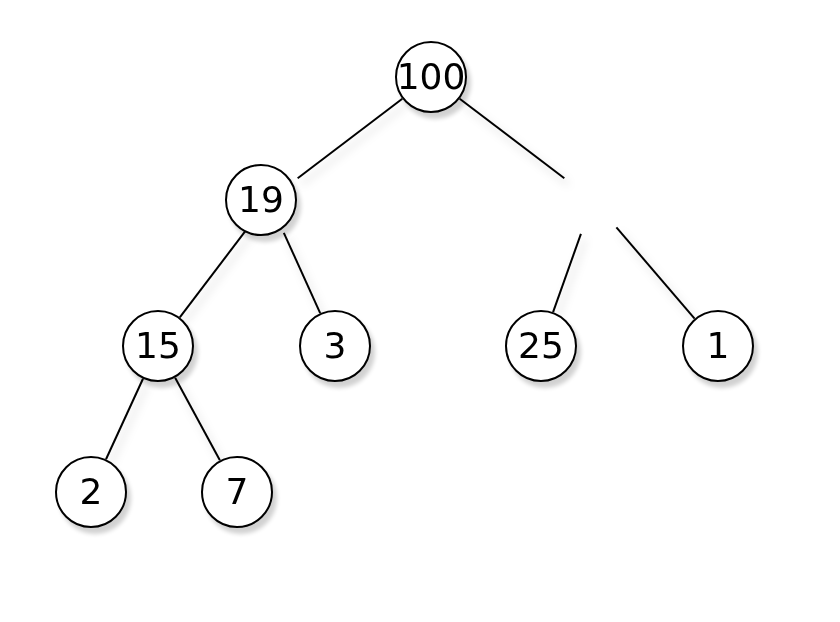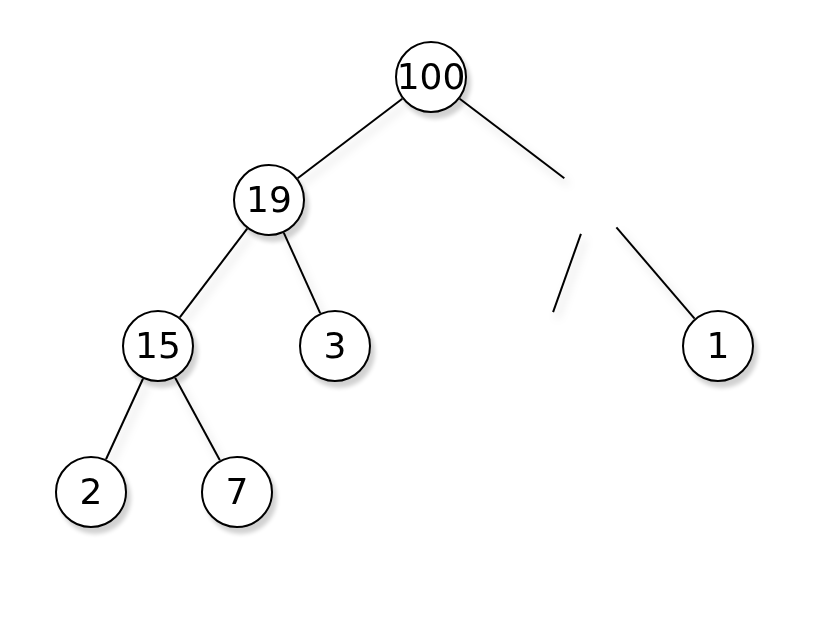--- a/index.html
+++ b/index.html
@@ -51,26 +51,27 @@
       <line x1="247.2120258195051" y1="228.6580561292996" x2="179.7879741804949" y2="317.3419438707004" stroke="#000" stroke-width="2"></line>
       <line x1="283.8291611341946" y1="232.80390190291533" x2="320.1708388658054" y2="313.19609809708464" stroke="#000" stroke-width="2"></line>
       <line x1="580.9213236935676" y1="233.91320655267546" x2="553.0786763064324" y2="312.08679344732457" stroke="#000" stroke-width="2"></line>
       <line x1="616.4130606385014" y1="227.3464548257696" x2="694.5869393614986" y2="318.6535451742304" stroke="#000" stroke-width="2"></line>
       <line x1="142.98499878197762" y1="378.7192563855413" x2="106.01500121802238" y2="459.2807436144587" stroke="#000" stroke-width="2"></line>
       <line x1="175.1322192614343" y1="377.6620761034102" x2="219.8677807385657" y2="460.3379238965898" stroke="#000" stroke-width="2"></line>
     </svg>
 
   <div class="node" style="left:431px;top:77px;">100</div>
 
-  <div class="node" style="left:269px;top:200px;">19</div>
+  <div class="node" style="left:261px;top:200px;">19</div>
 
 
   <div class="node" style="left:158px;top:346px;">15</div>
 
   <div class="node" style="left:335px;top:346px;">3</div>
 
+  <div class="node" style="left:541px;top:346px;">25</div>
 
   <div class="node" style="left:718px;top:346px;">1</div>
 
   <div class="node" style="left:91px;top:492px;">2</div>
 
   <div class="node" style="left:237px;top:492px;">7</div>
 </div>
 
 </body></html>

